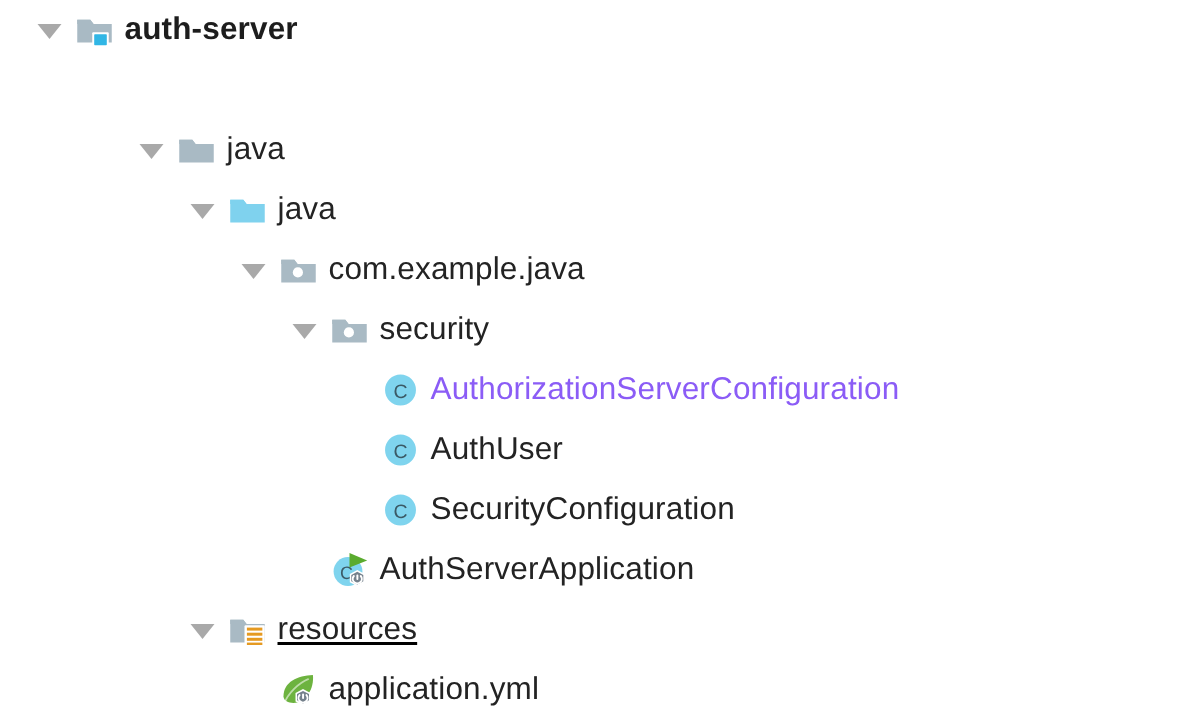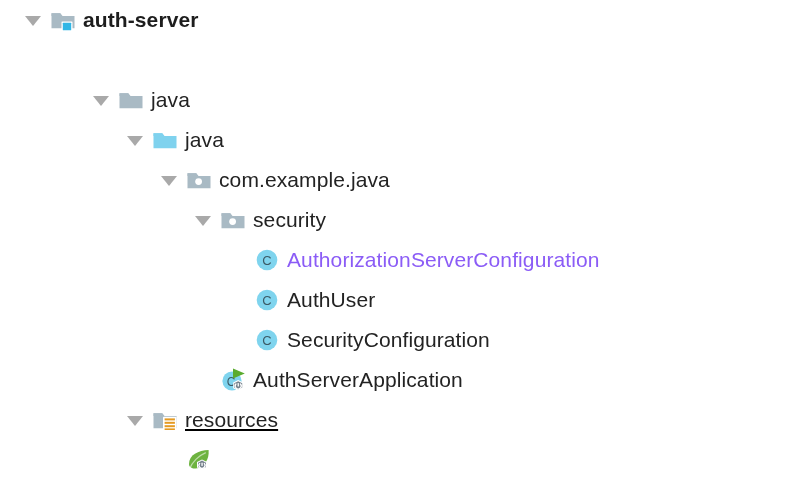--- a/index.html
+++ b/index.html
@@ -198,14 +198,15 @@
       <span class="icon">
         <svg viewBox="0 0 26 26" xmlns="http://www.w3.org/2000/svg">
           <path d="M3.0 17.2 C3.0 7.6 12.4 3.4 22.6 3.0 C23.6 12.0 18.0 21.4 9.6 21.6 C6.2 21.6 3.0 20.2 3.0 17.2 Z" fill="#6db33f"></path>
           <path d="M3.6 21.8 C6.0 15.4 12.6 8.6 19.8 5.6" stroke="#ffffff" stroke-width="1.2" fill="none" opacity=".55"></path>
           <path d="M16.0 12.4 L21.0 15.0 L21.0 20.6 L16.0 23.2 L11.0 20.6 L11.0 15.0 Z" fill="#ffffff"></path>
           <path d="M16.0 13.6 L20.0 15.7 L20.0 19.9 L16.0 22.0 L12.0 19.9 L12.0 15.7 Z" fill="#75818c"></path>
           <rect x="15.4" y="15.4" width="1.3" height="3.6" rx="0.6" fill="#ffffff"></rect>
           <path d="M13.7 16.4 a3 3 0 1 0 4.6 0" stroke="#ffffff" stroke-width="1.3" fill="none" stroke-linecap="round"></path>
         </svg>
       </span>
+      <span class="label">application.yml</span>
     </div>
   </div>
 
 </body></html>

